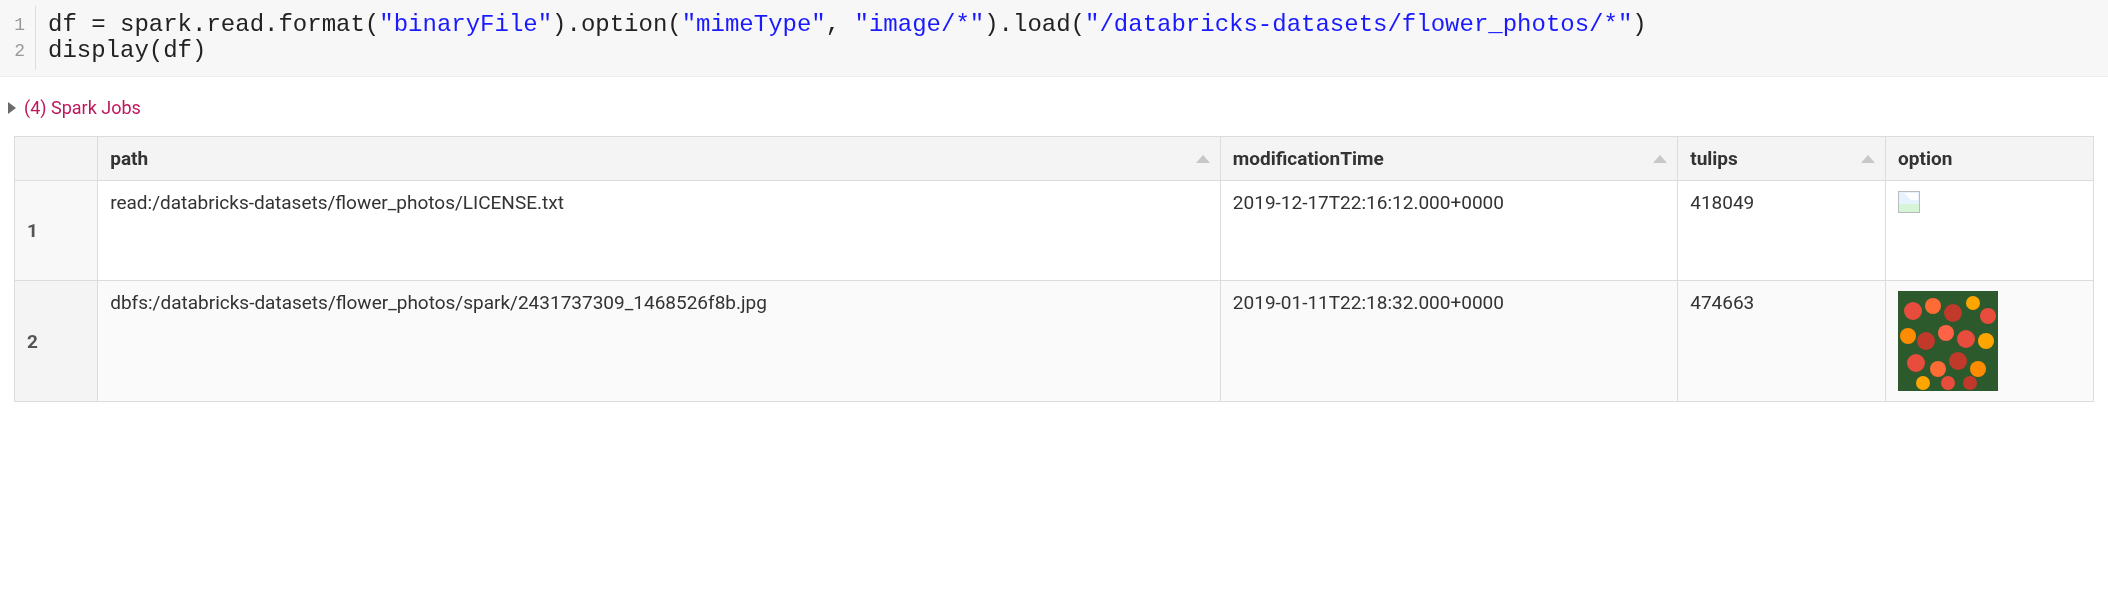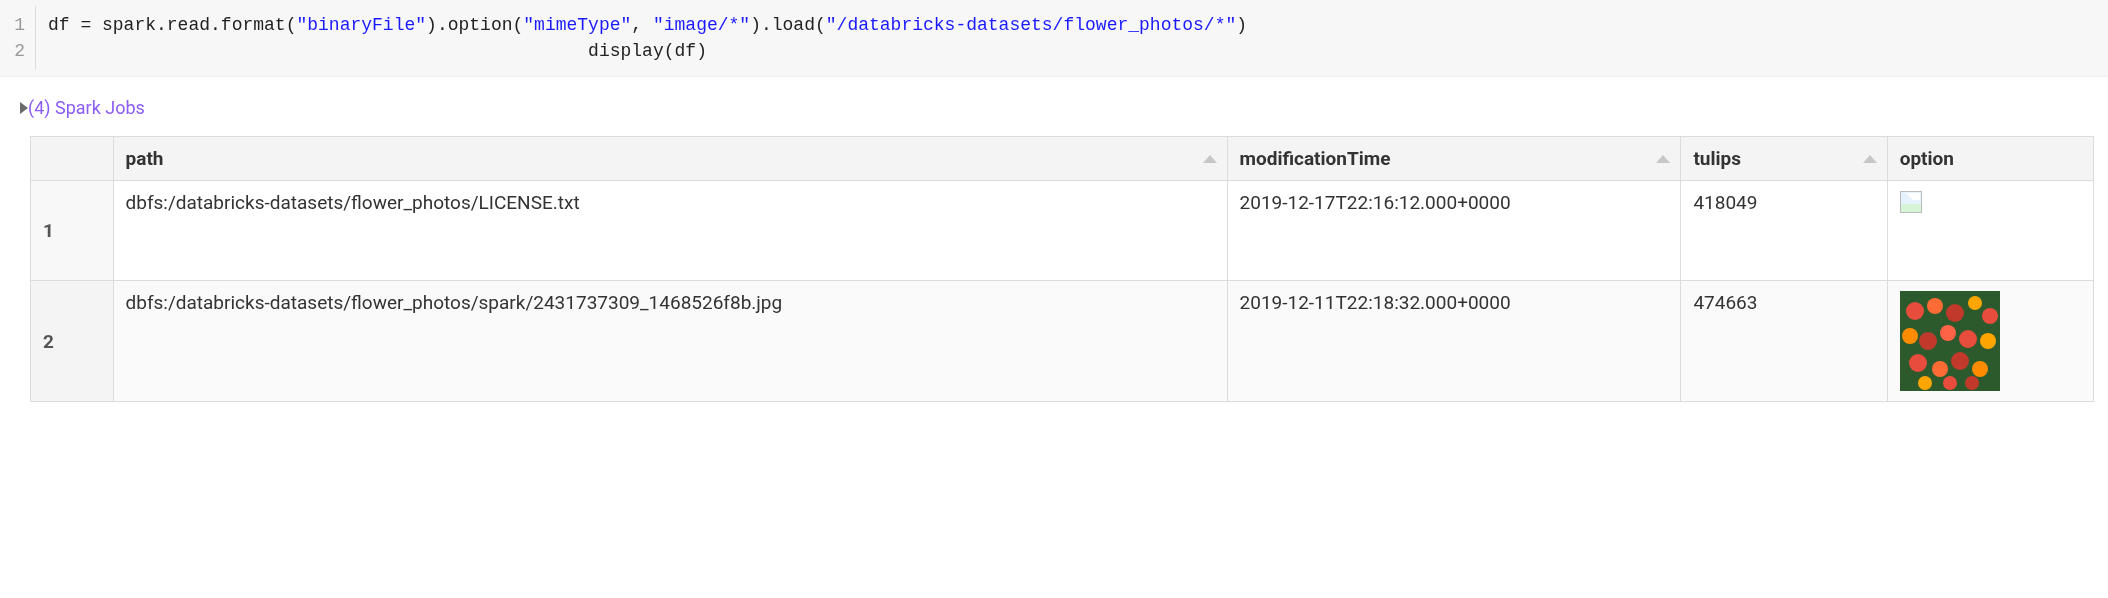--- a/index.html
+++ b/index.html
@@ -22,44 +22,43 @@
       border-right: 1px solid #ddd;
       font-family: Menlo, Monaco, Consolas, "Courier New", monospace;
       font-size: 18px;
       line-height: 26px;
       min-width: 36px;
       user-select: none;
     }
     .code-area {
       padding: 6px 12px;
       font-family: Menlo, Monaco, Consolas, "Courier New", monospace;
-      font-size: 18px;
+      font-size: 24px;
       line-height: 26px;
       white-space: pre;
       color: #222;
-      text-align: center;
     }
     .tok-str { color: #1a1aff; }
     .tok-fn { color: #222; }
     .spark-jobs {
       display: flex;
       align-items: center;
-      padding: 20px 10px 18px 20px;
-      color: #8b5cf6;
+      gap: 8px;
+      padding: 20px 10px 18px 8px;
+      color: #be185d;
       font-size: 18px;
     }
     .triangle {
       width: 0; height: 0;
       border-top: 6px solid transparent;
       border-bottom: 6px solid transparent;
       border-left: 8px solid #6b6b6b;
     }
     .results-wrap {
       padding: 0 14px 8px 14px;
-      margin-left: 16px;
     }
     table.results {
       border-collapse: collapse;
       width: 100%;
       table-layout: fixed;
     }
     table.results th, table.results td {
       border: 1px solid #dcdcdc;
       padding: 10px 12px;
       font-size: 19px;
@@ -157,31 +156,31 @@
           <span class="sort-icon"></span>
         </th>
         <th class="no-sort">
           <span>option</span>
         </th>
       </tr>
     </thead>
     <tbody>
       <tr>
         <td class="idx-col">1</td>
-        <td>dbfs:/databricks-datasets/flower_photos/LICENSE.txt</td>
+        <td>read:/databricks-datasets/flower_photos/LICENSE.txt</td>
         <td>2019-12-17T22:16:12.000+0000</td>
         <td>418049</td>
         <td class="content-cell">
           <span class="broken-img"></span>
         </td>
       </tr>
       <tr>
         <td class="idx-col">2</td>
         <td>dbfs:/databricks-datasets/flower_photos/spark/2431737309_1468526f8b.jpg</td>
-        <td>2019-12-11T22:18:32.000+0000</td>
+        <td>2019-01-11T22:18:32.000+0000</td>
         <td>474663</td>
         <td class="content-cell">
           <span class="thumb">
             <svg viewBox="0 0 100 100" preserveAspectRatio="none">
               <rect width="100" height="100" fill="#2d5a2d"></rect>
               <circle cx="15" cy="20" r="9" fill="#e74c3c"></circle>
               <circle cx="35" cy="15" r="8" fill="#ff6b35"></circle>
               <circle cx="55" cy="22" r="9" fill="#c0392b"></circle>
               <circle cx="75" cy="12" r="7" fill="#ffa500"></circle>
               <circle cx="90" cy="25" r="8" fill="#e74c3c"></circle>

